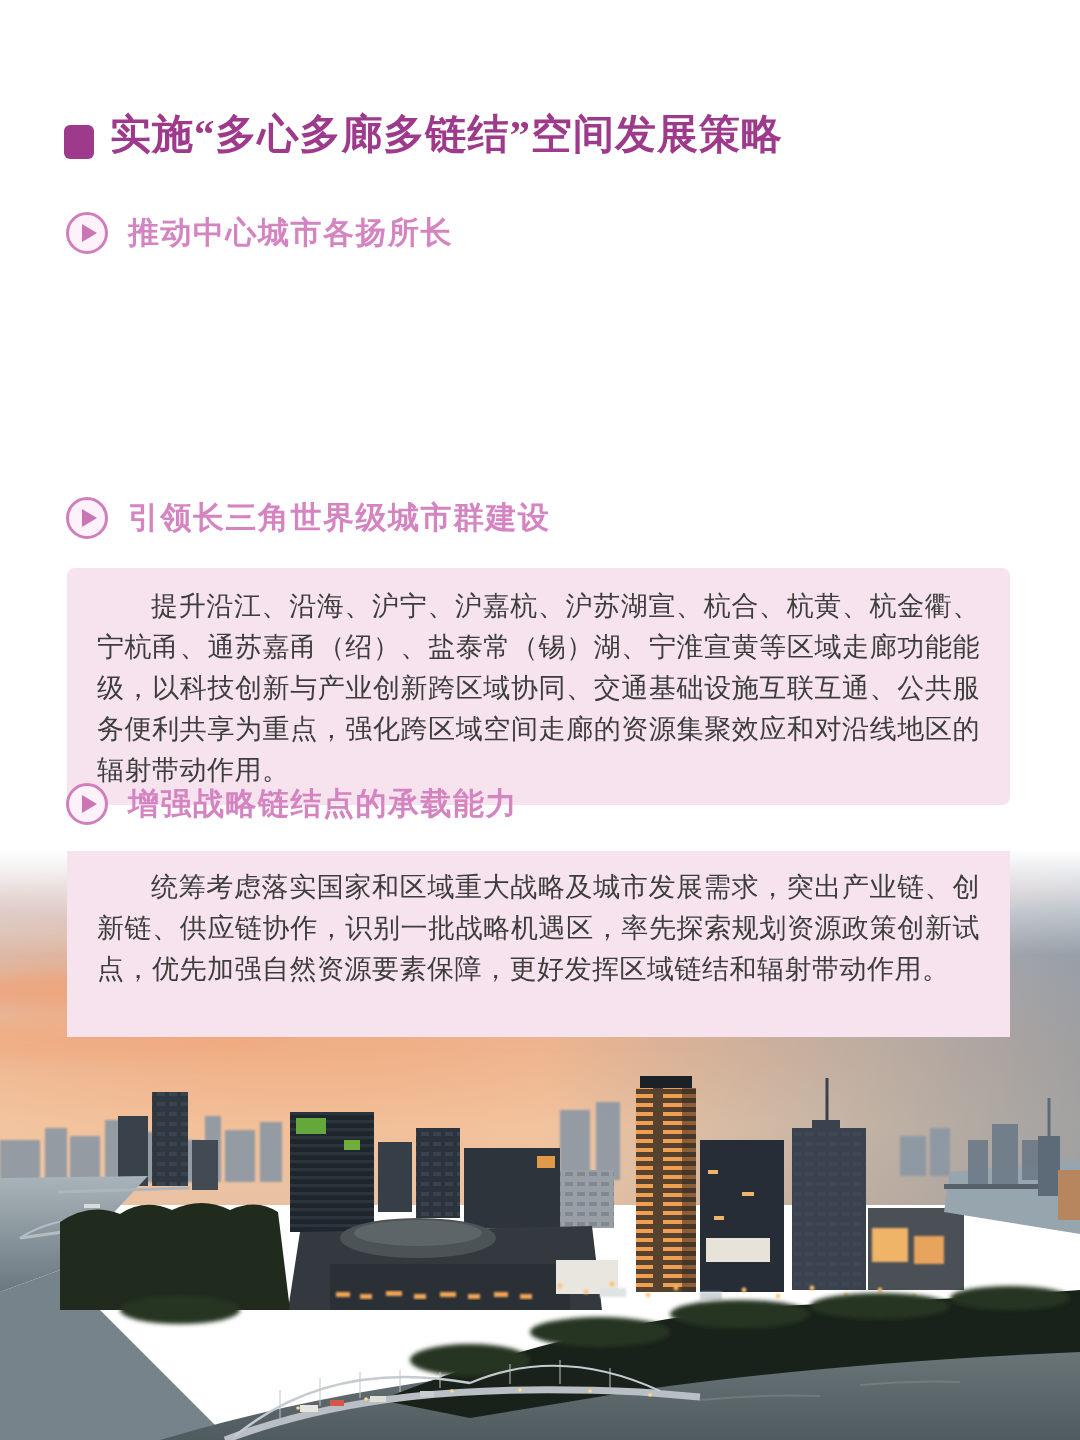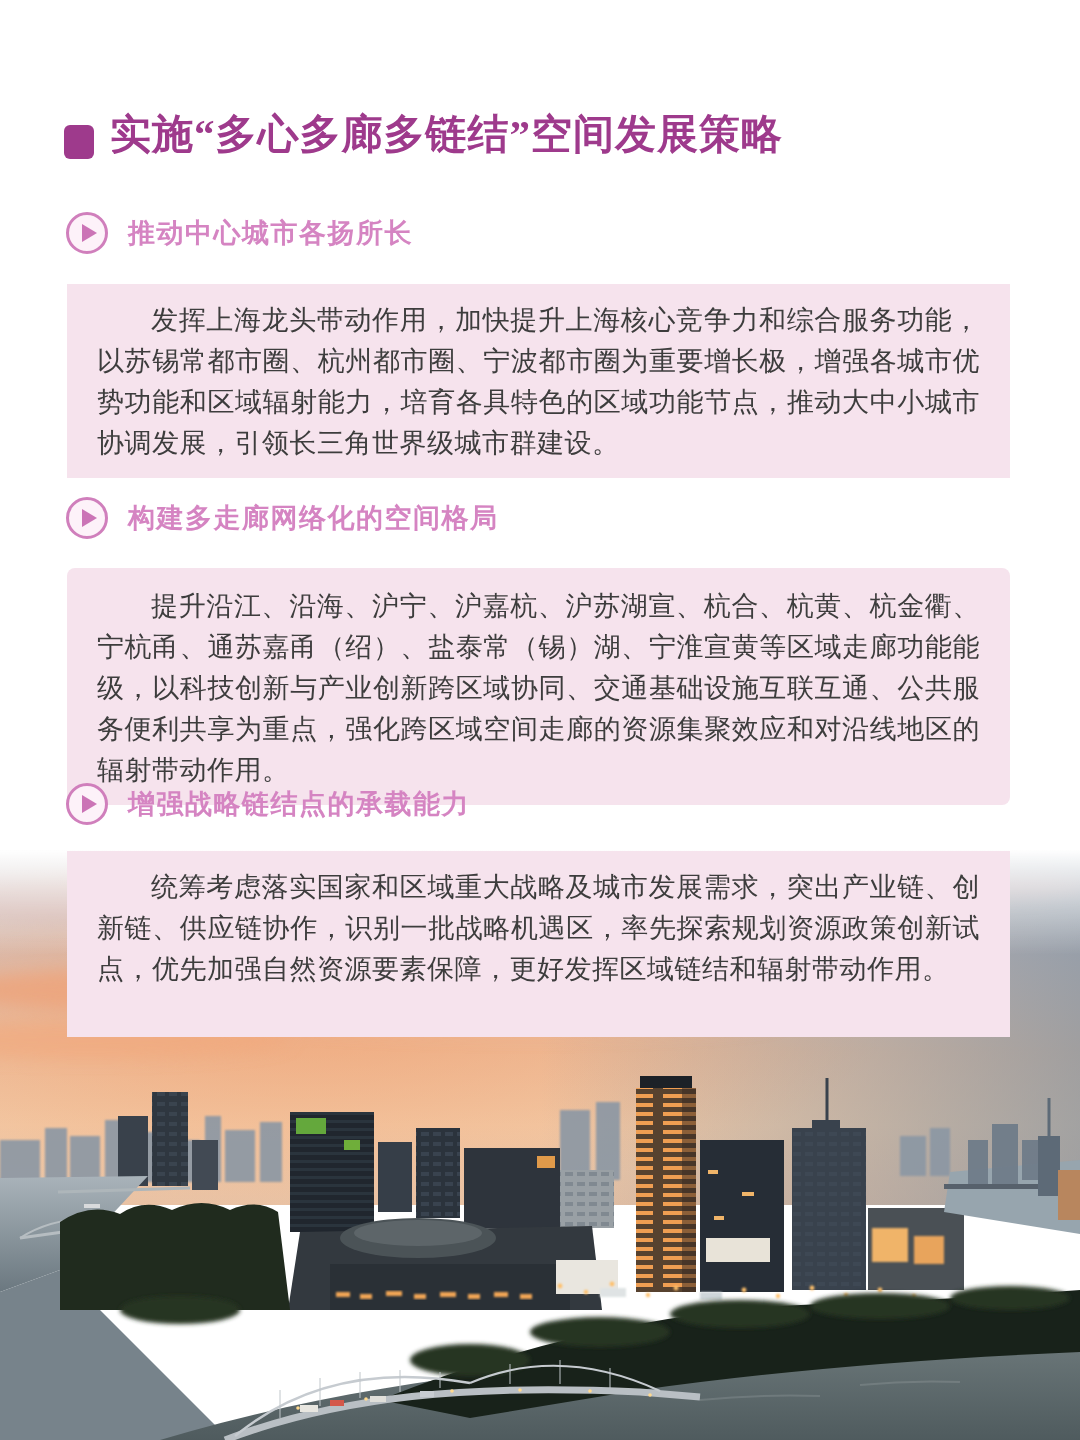--- a/index.html
+++ b/index.html
@@ -37,21 +37,21 @@
     width:42px; height:42px; border-radius:50%;
     border:3px solid #d07fbc; background:#fdf2f9;
     display:flex; align-items:center; justify-content:center; flex:0 0 auto;
   }
   .play-icon::after {
     content:""; display:block; margin-left:4px;
     border-left:15px solid #cb74b6;
     border-top:9px solid transparent; border-bottom:9px solid transparent;
   }
   .sec-title {
-    font-size:27px; font-weight:bold; color:#d584c2; letter-spacing:1.5px;
+    font-size:31px; font-weight:bold; color:#d584c2; letter-spacing:1.5px;
   }
 
   
   .box {
     position:absolute; left:67px; width:943px;
     background:#f6e3ed; z-index:4;
   }
   .box p {
     font-size:27px; line-height:41px; color:#3d3d3d;
     text-align:justify; text-indent:2em; letter-spacing:0.5px;
@@ -78,27 +78,24 @@
 
   <header class="title-row">
     <span class="title-bullet"></span>
     <h1 class="page-title">实施“多心多廊多链结”空间发展策略</h1>
   </header>
 
   <div class="sec-head s1">
     <span class="play-icon"></span>
     <h2 class="sec-title">推动中心城市各扬所长</h2>
   </div>
-  <div class="box b1">
-    <p>发挥上海龙头带动作用，加快提升上海核心竞争力和综合服务功能，以苏锡常都市圈、杭州都市圈、宁波都市圈为重要增长极，增强各城市优势功能和区域辐射能力，培育各具特色的区域功能节点，推动大中小城市协调发展，引领长三角世界级城市群建设。</p>
-  </div>
 
   <div class="sec-head s2">
     <span class="play-icon"></span>
-    <h2 class="sec-title">构建多走廊网络化的空间格局</h2>
+    <h2 class="sec-title">引领长三角世界级城市群建设</h2>
   </div>
   <div class="box b2">
     <p>提升沿江、沿海、沪宁、沪嘉杭、沪苏湖宣、杭合、杭黄、杭金衢、宁杭甬、通苏嘉甬（绍）、盐泰常（锡）湖、宁淮宣黄等区域走廊功能能级，以科技创新与产业创新跨区域协同、交通基础设施互联互通、公共服务便利共享为重点，强化跨区域空间走廊的资源集聚效应和对沿线地区的辐射带动作用。</p>
   </div>
 
   <div class="sec-head s3">
     <span class="play-icon"></span>
     <h2 class="sec-title">增强战略链结点的承载能力</h2>
   </div>
   <div class="box b3">

